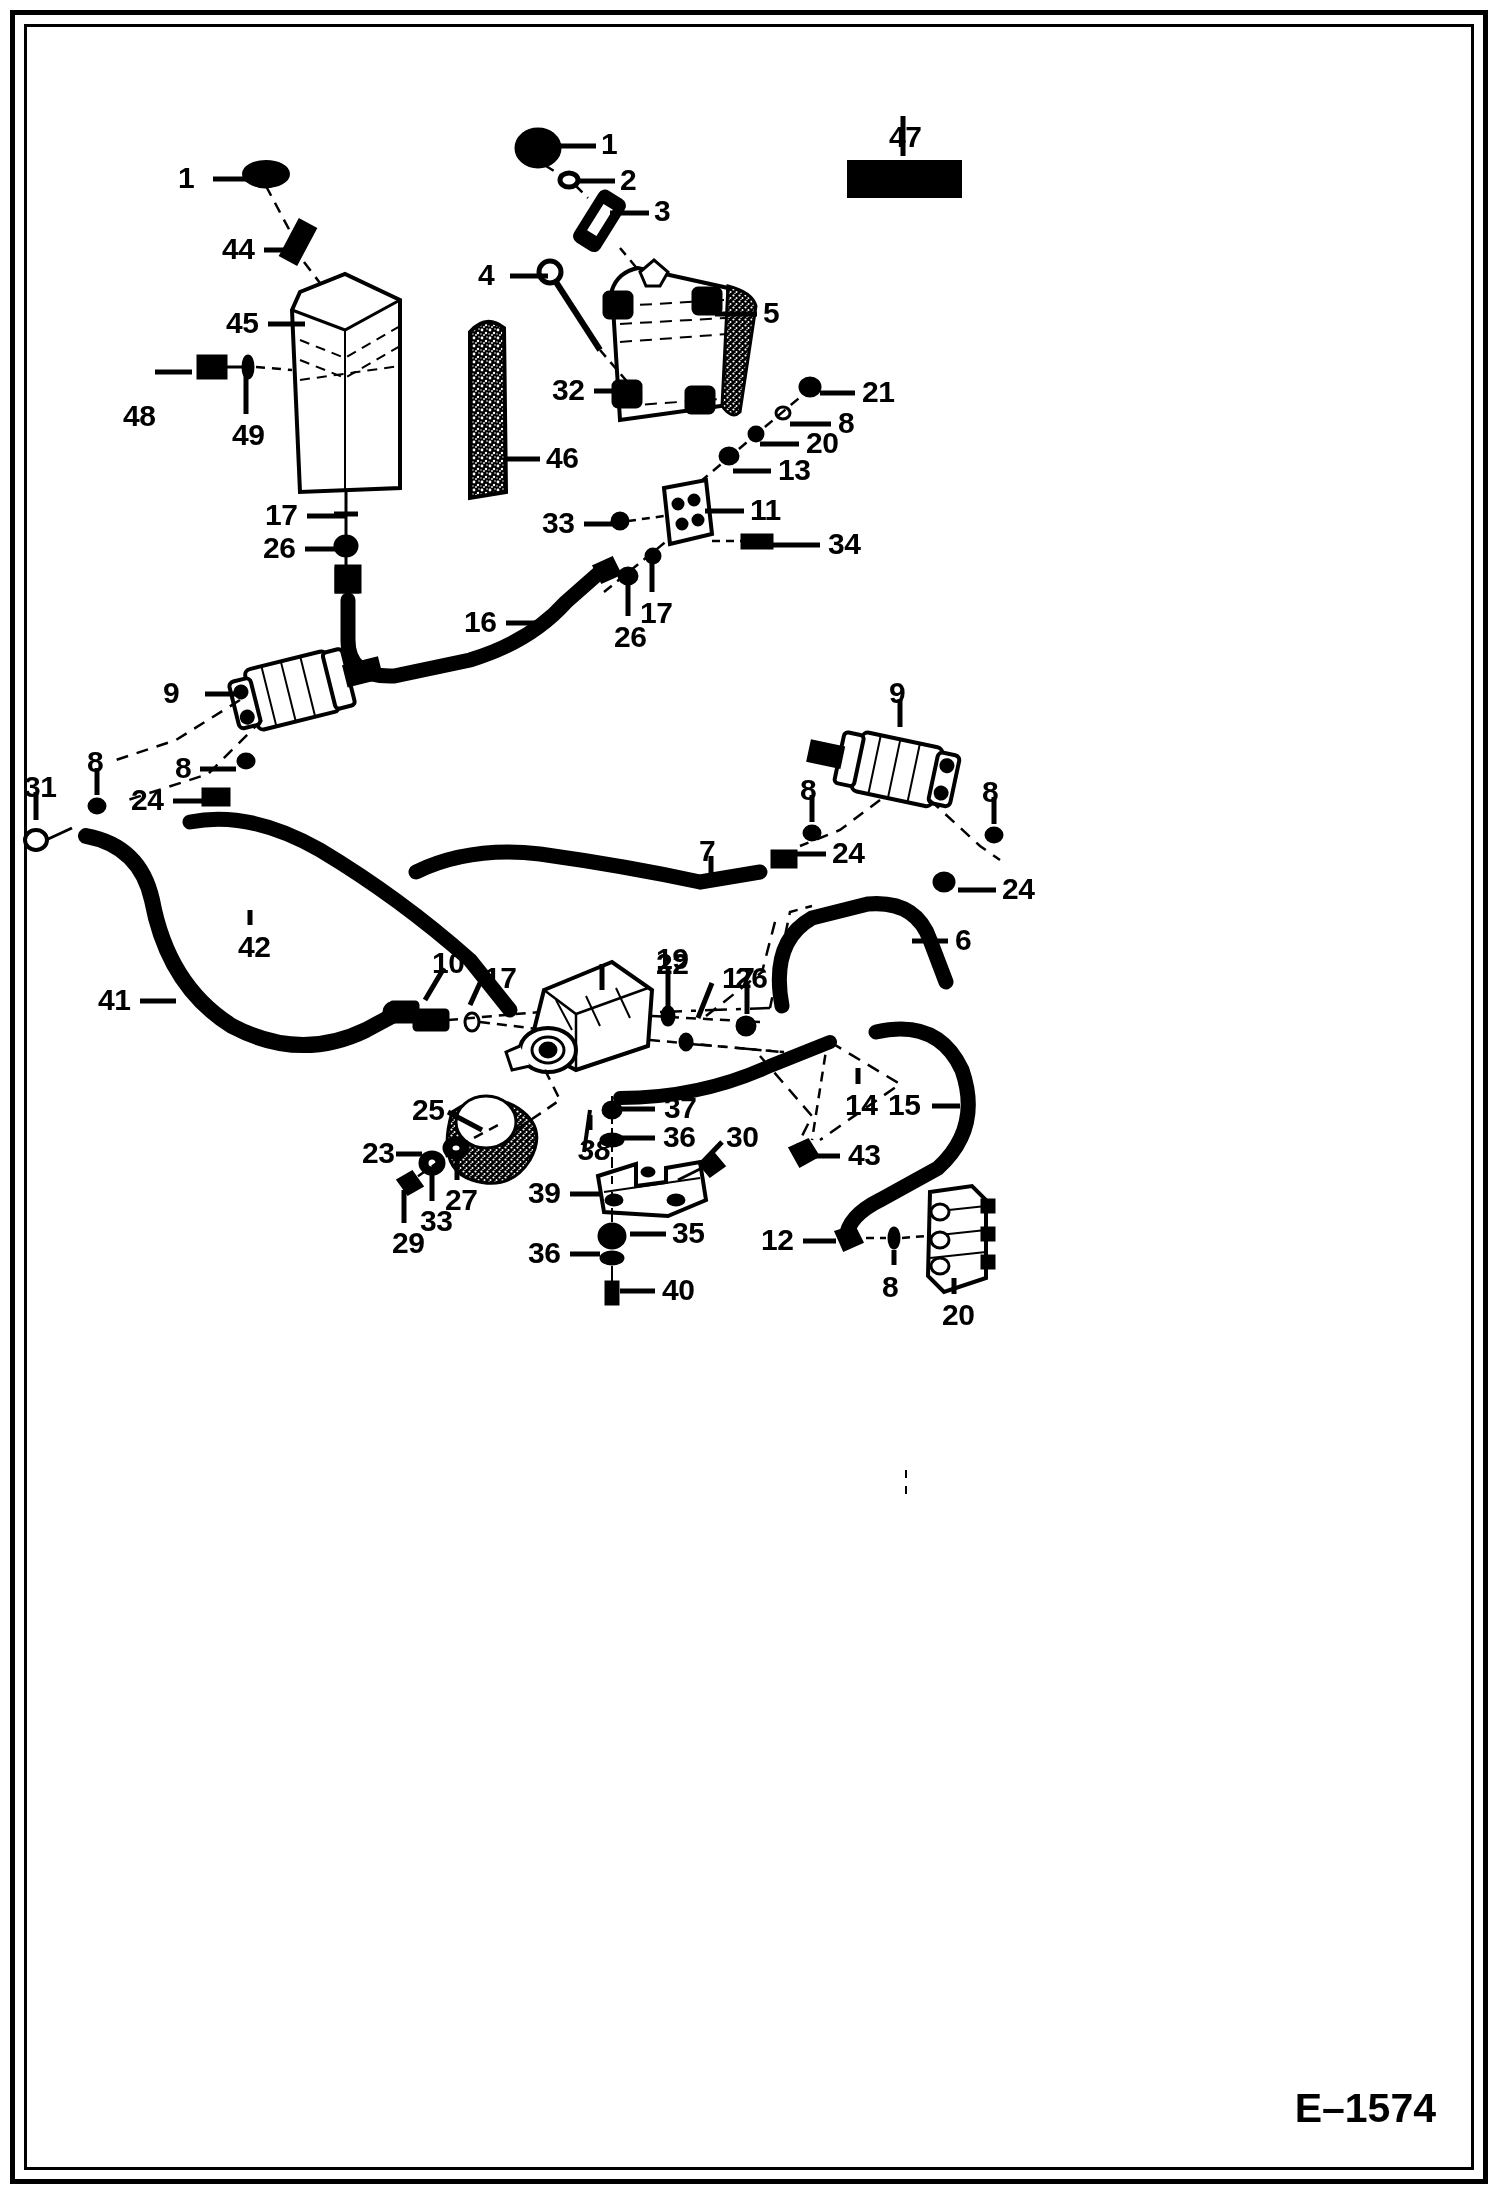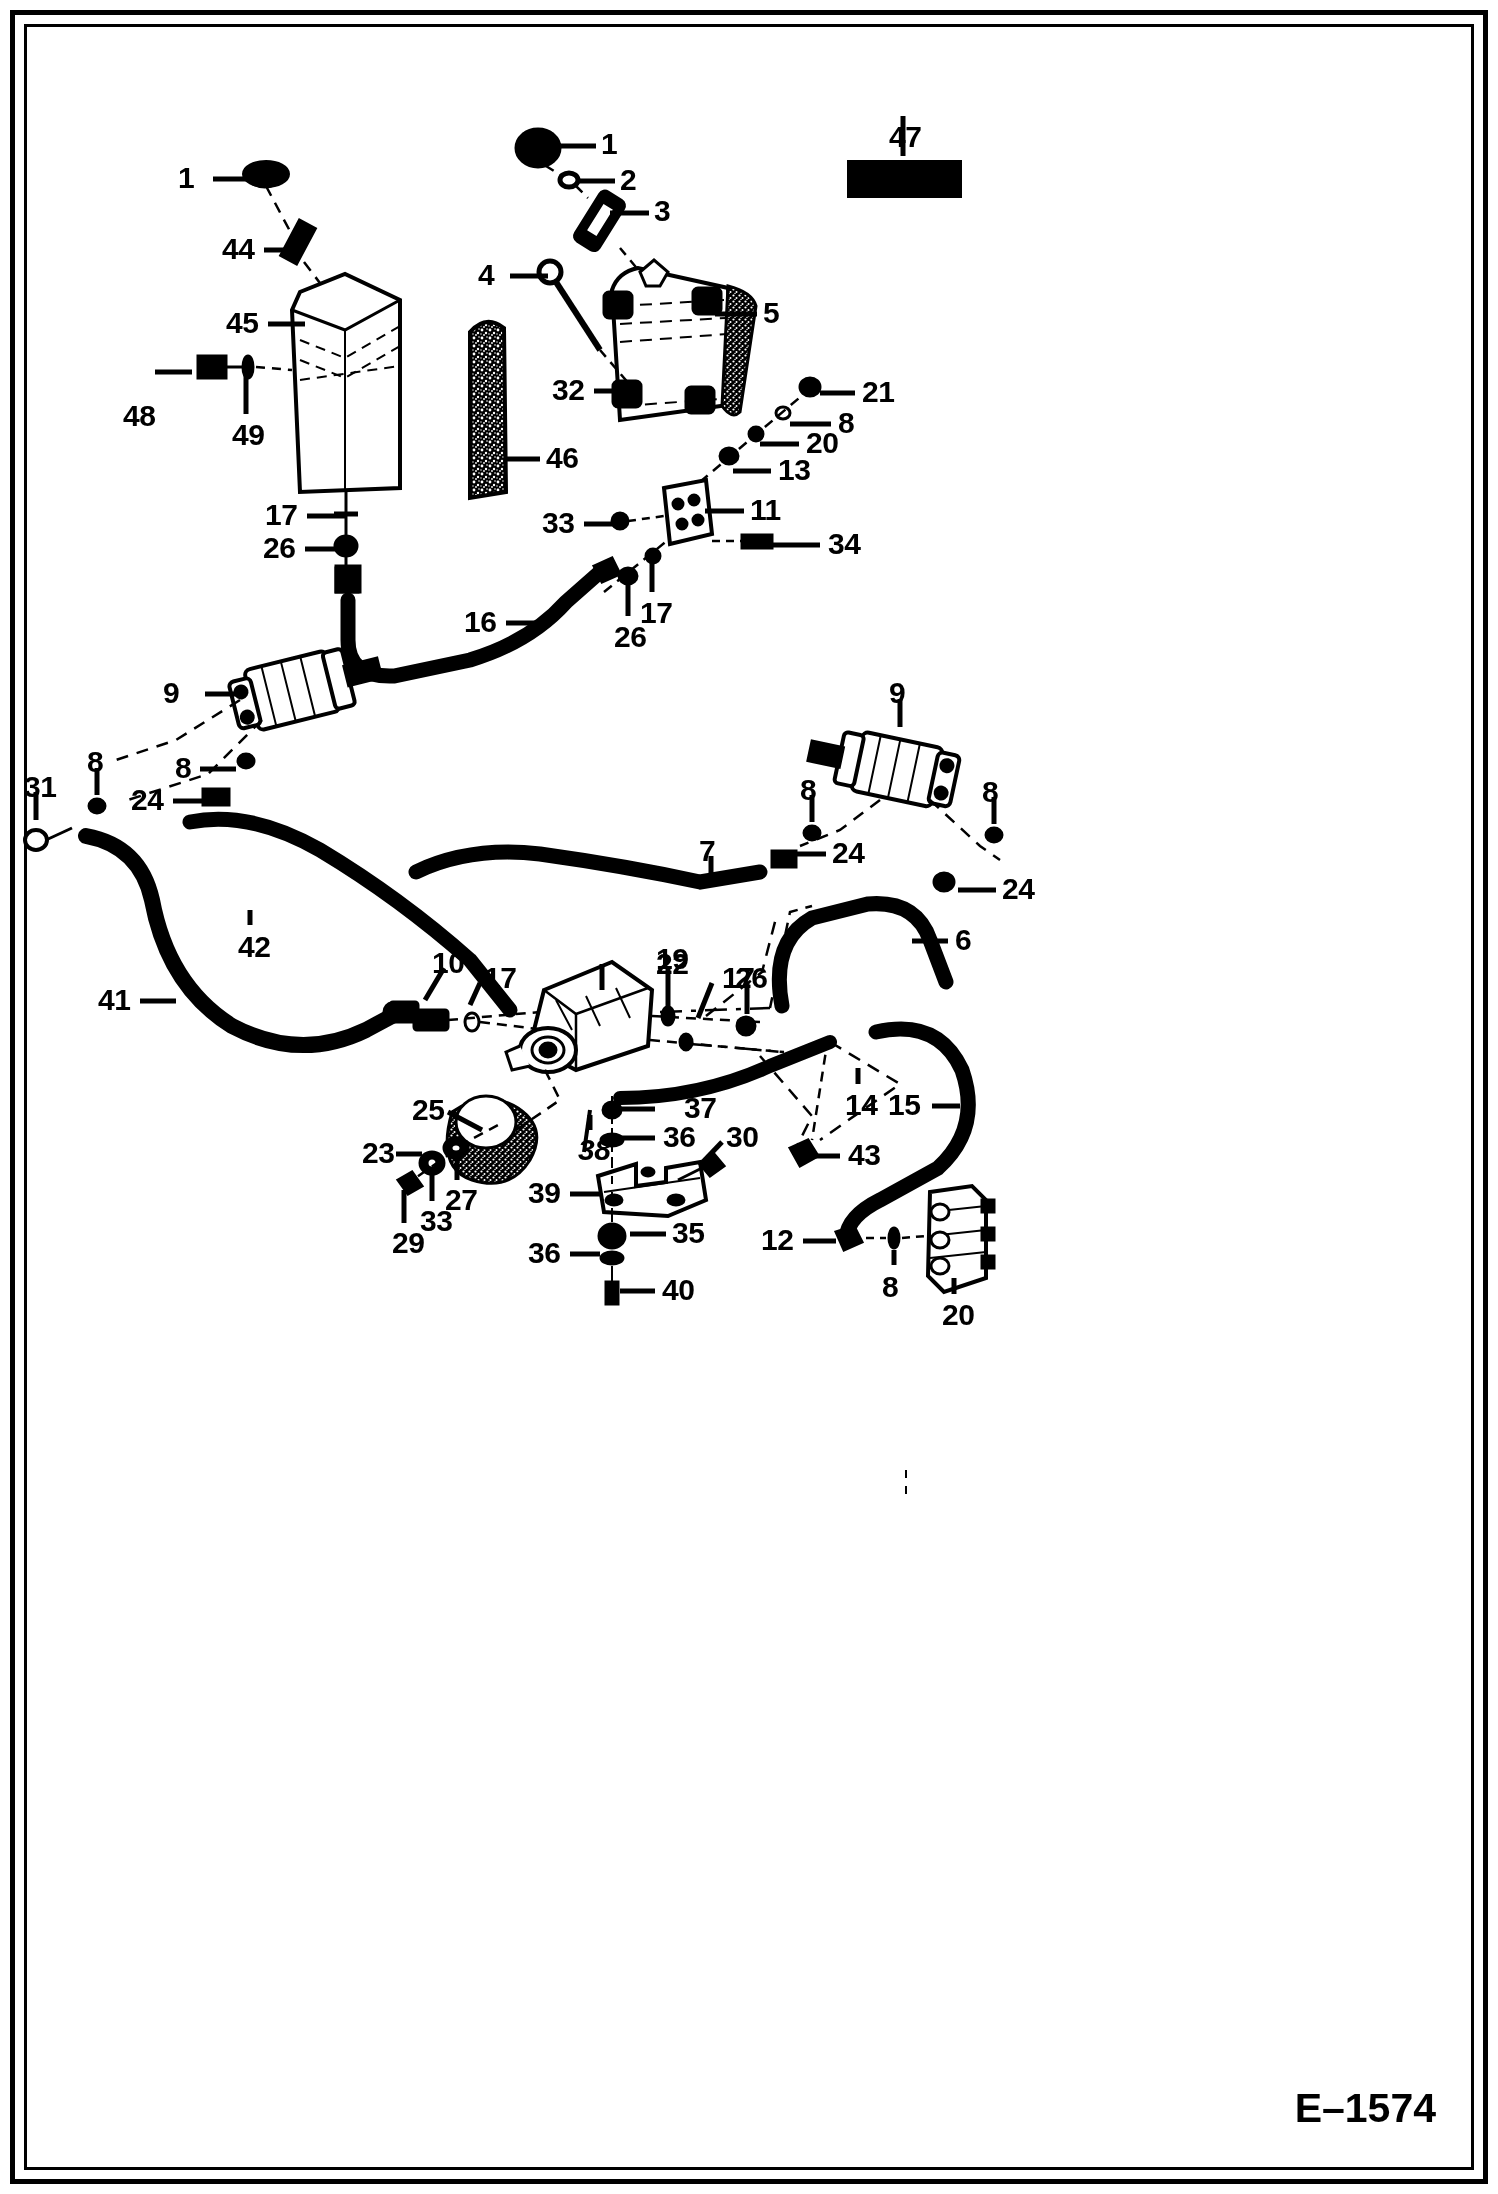--- a/index.html
+++ b/index.html
@@ -429,21 +429,21 @@
       <div class="lbl" style="left: 98px; top: 985px;">41</div>
       <div class="lbl" style="left: 432px; top: 948px;">10</div>
       <div class="lbl" style="left: 484px; top: 963px;">17</div>
       <div class="lbl" style="left: 612px; top: 944px; margin-left: 44px;">19</div>
       <div class="lbl" style="left: 656px; top: 949px;">22</div>
       <div class="lbl" style="left: 722px; top: 963px;">17</div>
       <div class="lbl" style="left: 735px; top: 963px;">26</div>
       <div class="lbl" style="left: 845px; top: 1090px;">14</div>
       <div class="lbl" style="left: 888px; top: 1090px;">15</div>
       <div class="lbl" style="left: 412px; top: 1095px;">25</div>
-      <div class="lbl" style="left: 664px; top: 1093px; margin-left: 20px;">37</div>
+      <div class="lbl" style="left: 664px; top: 1093px;">37</div>
       <div class="lbl" style="left: 663px; top: 1122px;">36</div>
       <div class="lbl" style="left: 726px; top: 1122px;">30</div>
       <div class="lbl" style="left: 578px; top: 1135px; font-style: italic;">38</div>
       <div class="lbl" style="left: 848px; top: 1140px;">43</div>
       <div class="lbl" style="left: 362px; top: 1138px;">23</div>
       <div class="lbl" style="left: 445px; top: 1185px;">27</div>
       <div class="lbl" style="left: 420px; top: 1206px;">33</div>
       <div class="lbl" style="left: 392px; top: 1228px;">29</div>
       <div class="lbl" style="left: 528px; top: 1178px;">39</div>
       <div class="lbl" style="left: 672px; top: 1218px;">35</div>

